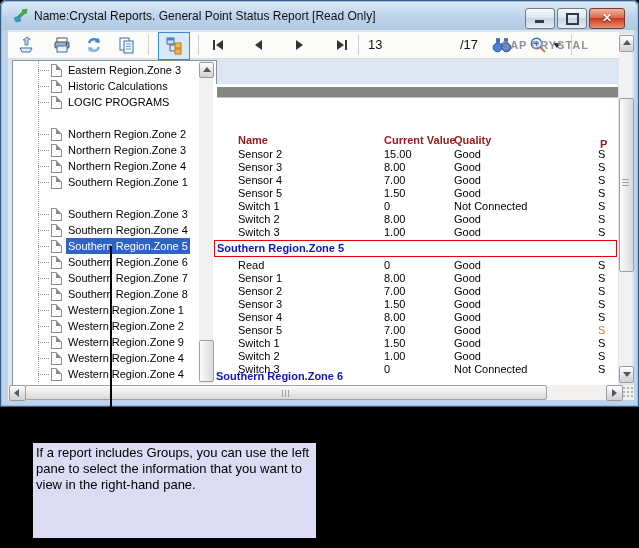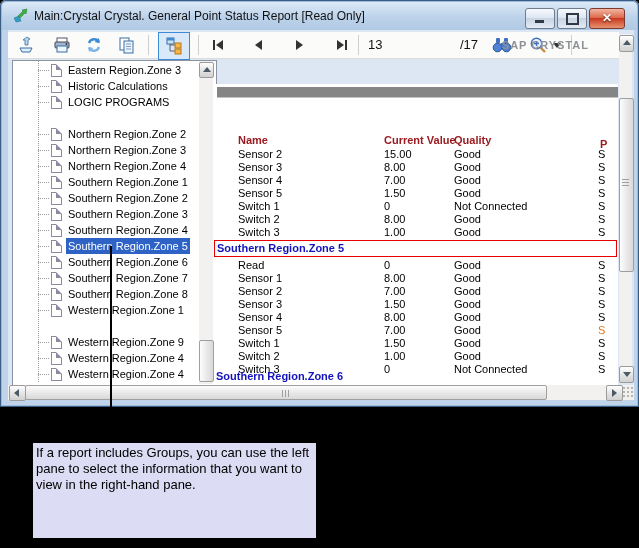--- a/index.html
+++ b/index.html
@@ -87,21 +87,21 @@
 
 <div class="win">
 
   <div class="titlebar">
     <span class="title-icon">
       <svg width="16" height="16" viewBox="0 0 16 16">
         <path d="M2 10 L7 8 L9 13 L4 14 Z" fill="#2e9ec4" stroke="#1a6e8c" stroke-width="0.5"></path>
         <path d="M6 8 L11 3 L10 2 L15 1 L14 6 L13 5 L8 10 Z" fill="#3fae4a" stroke="#1e7a2a" stroke-width="0.5"></path>
       </svg>
     </span>
-    <span class="title-text">Main:Crystal Crystal. General Point Status Report [Read Only]</span>
+    <span class="title-text">Name:Crystal Reports. General Point Status Report [Read Only]</span>
     <span class="winbtns">
       <span class="wbtn">
           <span class="glyph-min"></span>
         </span>
       <span class="wbtn">
           <span class="glyph-max"></span>
         </span>
       <span class="wbtn close">
           <span class="glyph-close">✕</span>
         </span>
@@ -231,25 +231,20 @@
       <div class="titem" style="top:97px">
           <span class="stub"></span>
           <span class="doc"></span>
           <span class="tlabel">Northern Region.Zone 4</span>
         </div>
       <div class="titem" style="top:113px">
           <span class="stub"></span>
           <span class="doc"></span>
           <span class="tlabel">Southern Region.Zone 1</span>
         </div>
-      <div class="titem" style="top:129px">
-          <span class="stub"></span>
-          <span class="doc"></span>
-          <span class="tlabel">Southern Region.Zone 2</span>
-        </div>
       <div class="titem" style="top:145px">
           <span class="stub"></span>
           <span class="doc"></span>
           <span class="tlabel">Southern Region.Zone 3</span>
         </div>
       <div class="titem" style="top:161px">
           <span class="stub"></span>
           <span class="doc"></span>
           <span class="tlabel">Southern Region.Zone 4</span>
         </div>
@@ -270,20 +265,25 @@
         </div>
       <div class="titem" style="top:225px">
           <span class="stub"></span>
           <span class="doc"></span>
           <span class="tlabel">Southern Region.Zone 8</span>
         </div>
       <div class="titem" style="top:241px">
           <span class="stub"></span>
           <span class="doc"></span>
           <span class="tlabel">Western Region.Zone 1</span>
+        </div>
+      <div class="titem" style="top:257px">
+          <span class="stub"></span>
+          <span class="doc"></span>
+          <span class="tlabel">Western Region.Zone 2</span>
         </div>
       <div class="titem" style="top:273px">
           <span class="stub"></span>
           <span class="doc"></span>
           <span class="tlabel">Western Region.Zone 9</span>
         </div>
       <div class="titem" style="top:289px">
           <span class="stub"></span>
           <span class="doc"></span>
           <span class="tlabel">Western Region.Zone 4</span>

